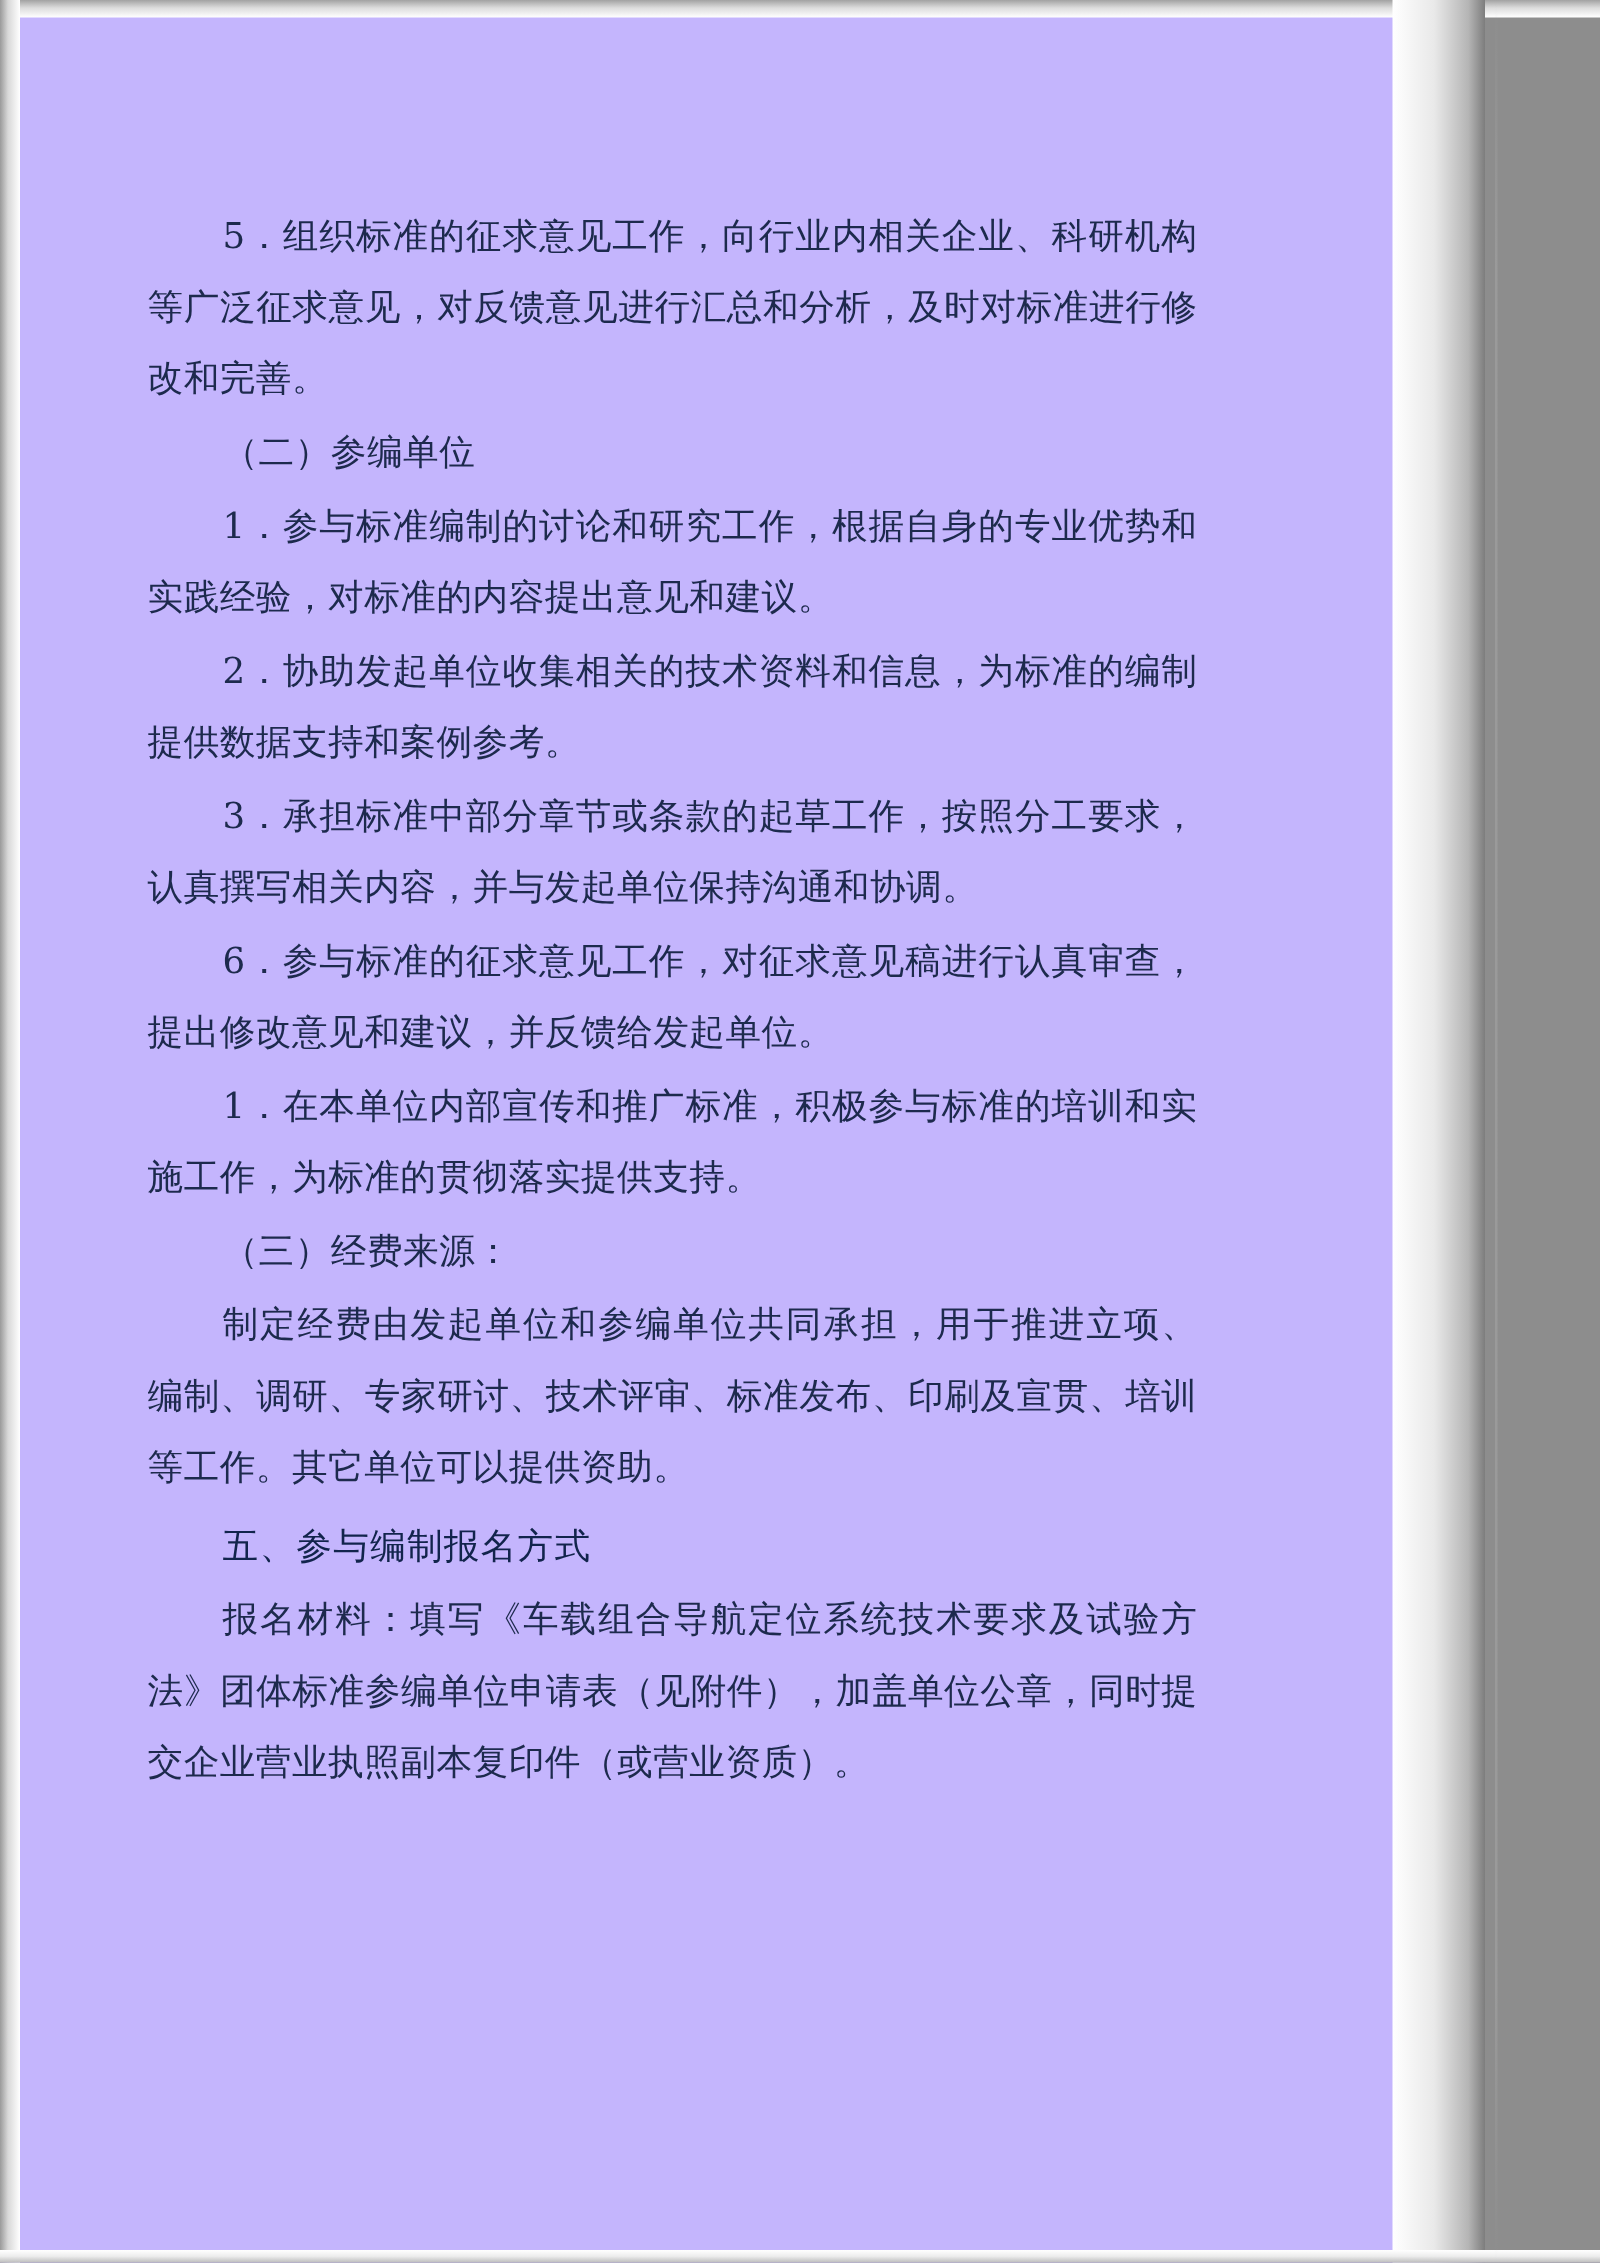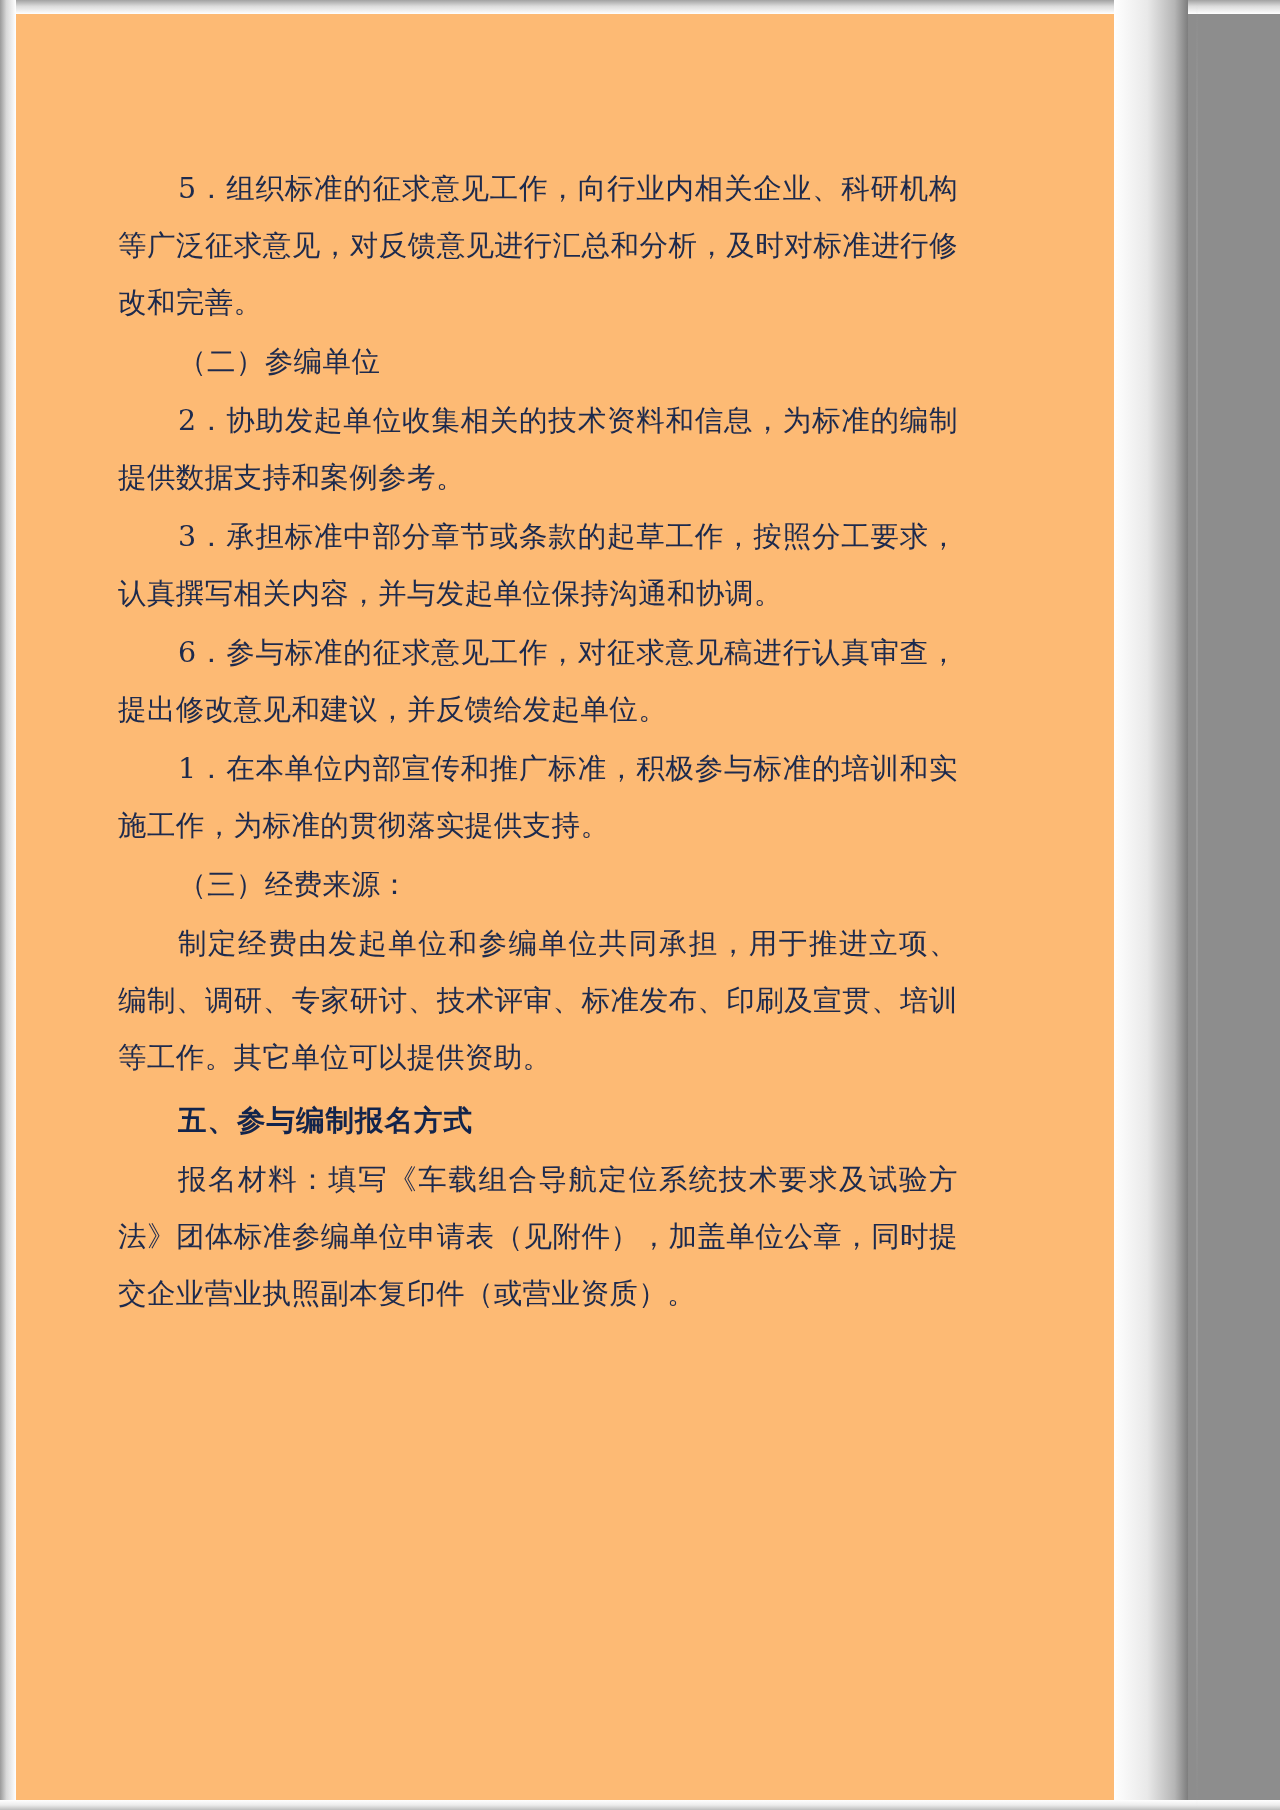--- a/index.html
+++ b/index.html
@@ -10,21 +10,21 @@
   body {
     width: 1280px;
     height: 1810px;
     overflow: hidden;
     font-family: "DejaVu Serif", serif;
   }
   #page {
     position: relative;
     width: 1188px;
     height: 1810px;
-    background: #fdba74;
+    background: #c4b5fd;
     box-sizing: border-box;
   }
   
   .edge-left {
     position: absolute;
     left: 0; top: 0;
     width: 16px; height: 1810px;
     background: linear-gradient(to right, #9a9a9a 0%, #d8d8d8 40%, #ffffff 100%);
     pointer-events: none;
   }
@@ -75,21 +75,21 @@
     text-justify: inter-ideograph;
     letter-spacing: 0.4px;
     text-indent: 60px;
   }
   p.heading {
     margin: 6px 0 2px 0;
     font-family: "DejaVu Serif", serif;
     font-size: 28.5px;
     line-height: 57px;
     color: #12244c;
-    font-weight: bold;
+    font-weight: normal;
     text-indent: 60px;
     letter-spacing: 1px;
   }
 </style>
 </head>
 <body>
 
 <div id="page">
 
   <div class="edge-top"></div>
@@ -97,20 +97,21 @@
   <div class="edge-right"></div>
   <div class="edge-bottom"></div>
   <div class="fold-line" style="left:1196px;"></div>
 
   <div id="content">
 
     <p class="para">5．组织标准的征求意见工作，向行业内相关企业、科研机构等广泛征求意见，对反馈意见进行汇总和分析，及时对标准进行修改和完善。</p>
 
     <p class="para">（二）参编单位</p>
 
+    <p class="para">1．参与标准编制的讨论和研究工作，根据自身的专业优势和实践经验，对标准的内容提出意见和建议。</p>
 
     <p class="para">2．协助发起单位收集相关的技术资料和信息，为标准的编制提供数据支持和案例参考。</p>
 
     <p class="para">3．承担标准中部分章节或条款的起草工作，按照分工要求，认真撰写相关内容，并与发起单位保持沟通和协调。</p>
 
     <p class="para">6．参与标准的征求意见工作，对征求意见稿进行认真审查，提出修改意见和建议，并反馈给发起单位。</p>
 
     <p class="para">1．在本单位内部宣传和推广标准，积极参与标准的培训和实施工作，为标准的贯彻落实提供支持。</p>
 
 

